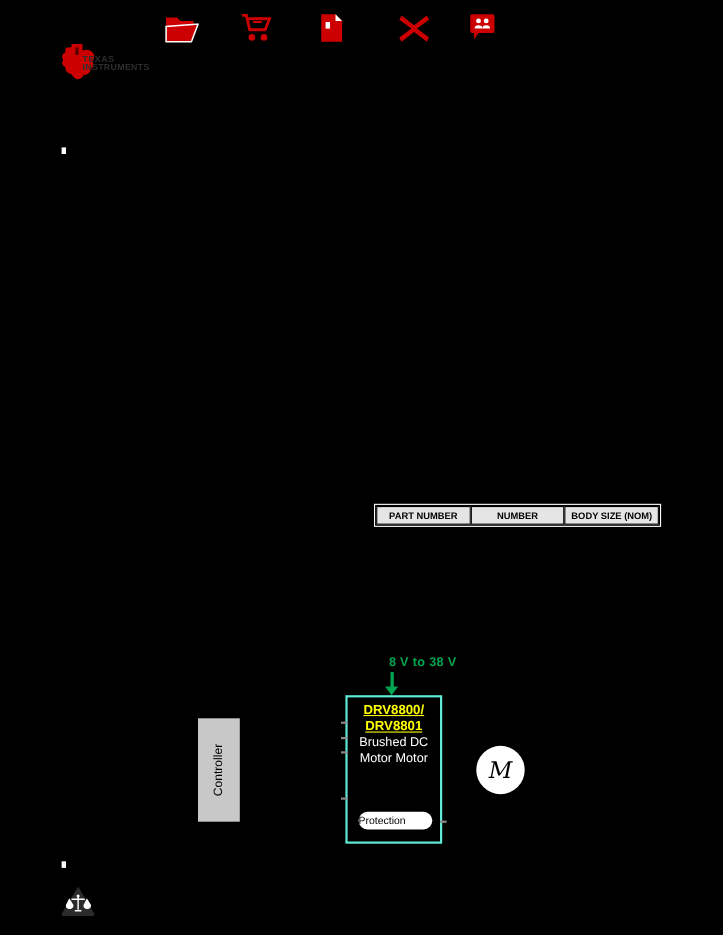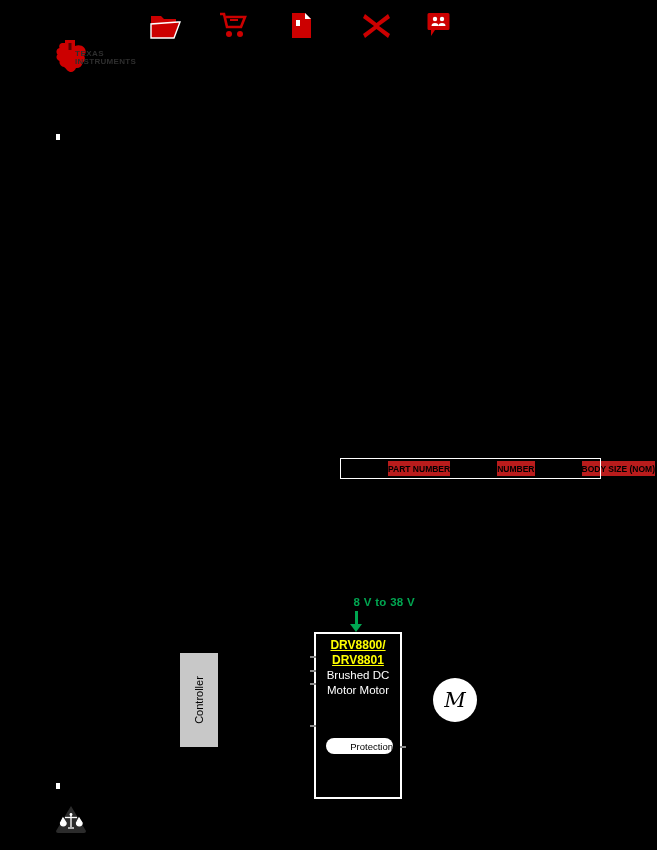--- a/index.html
+++ b/index.html
@@ -28,23 +28,23 @@
   #bullet-top{left:56px;top:134px;}
   #bullet-bottom{left:56px;top:783px;}
 
   
   #pkg-table{
     left:341px;top:459px;width:259px;height:19px;
     outline:1px solid #fff;background:#000;
     display:flex;box-sizing:border-box;border:1px solid #000;
   }
   #pkg-table .cell{
-    flex:1;background:#b91c1c;border:1px solid #000;box-sizing:border-box;
+    flex:1;background:#e5e5e5;border:1px solid #000;box-sizing:border-box;
     display:flex;align-items:center;justify-content:center;
-    font-size:8.5px;font-weight:bold;color:#000;white-space:nowrap;margin-left:45px;
+    font-size:8.5px;font-weight:bold;color:#000;white-space:nowrap;
   }
 
   
   #supply-label{
     left:300px;top:596px;width:115px;text-align:right;
     color:#00a651;font-weight:bold;font-size:11.5px;letter-spacing:.3px;
   }
   #supply-arrow-shaft{left:355px;top:611px;width:3px;height:15px;background:#00a651;}
   #supply-arrow-head{
     left:350px;top:624px;width:0;height:0;
@@ -54,34 +54,34 @@
 
   #controller-box{
     left:180px;top:653px;width:38px;height:94px;background:#c8c8c8;
     display:flex;align-items:center;justify-content:center;
   }
   #controller-box span{
     transform:rotate(-90deg);white-space:nowrap;color:#000;font-size:11px;
   }
 
   #driver-box{
-    left:314px;top:632px;width:88px;height:167px;
-    border:2px solid #ffffff;box-sizing:border-box;background:#000;
+    left:314px;top:632px;width:88px;height:135px;
+    border:2px solid #5eead4;box-sizing:border-box;background:#000;
     text-align:center;
   }
   .drv-link{
     display:block;color:#ffff00;font-weight:bold;font-size:12px;
     text-decoration:underline;line-height:15px;
   }
   #drv-links{margin-top:4px;}
   #driver-name{color:#fff;font-size:11.5px;line-height:15px;}
   #protection-pill{
     position:absolute;left:10px;top:104px;width:67px;height:16px;
     background:#fff;border-radius:8px;color:#000;font-size:9.5px;
-    display:flex;align-items:center;justify-content:flex-end;
+    display:flex;align-items:center;justify-content:flex-start;
   }
   .stub{position:absolute;width:6px;height:2px;background:#8a8a8a;}
 
   #motor-circle{
     left:433px;top:678px;width:44px;height:44px;border-radius:50%;background:#fff;
     display:flex;align-items:center;justify-content:center;
   }
   #motor-circle span{
     font-family:"DejaVu Serif", serif;font-style:italic;font-size:21px;color:#000;
   }

